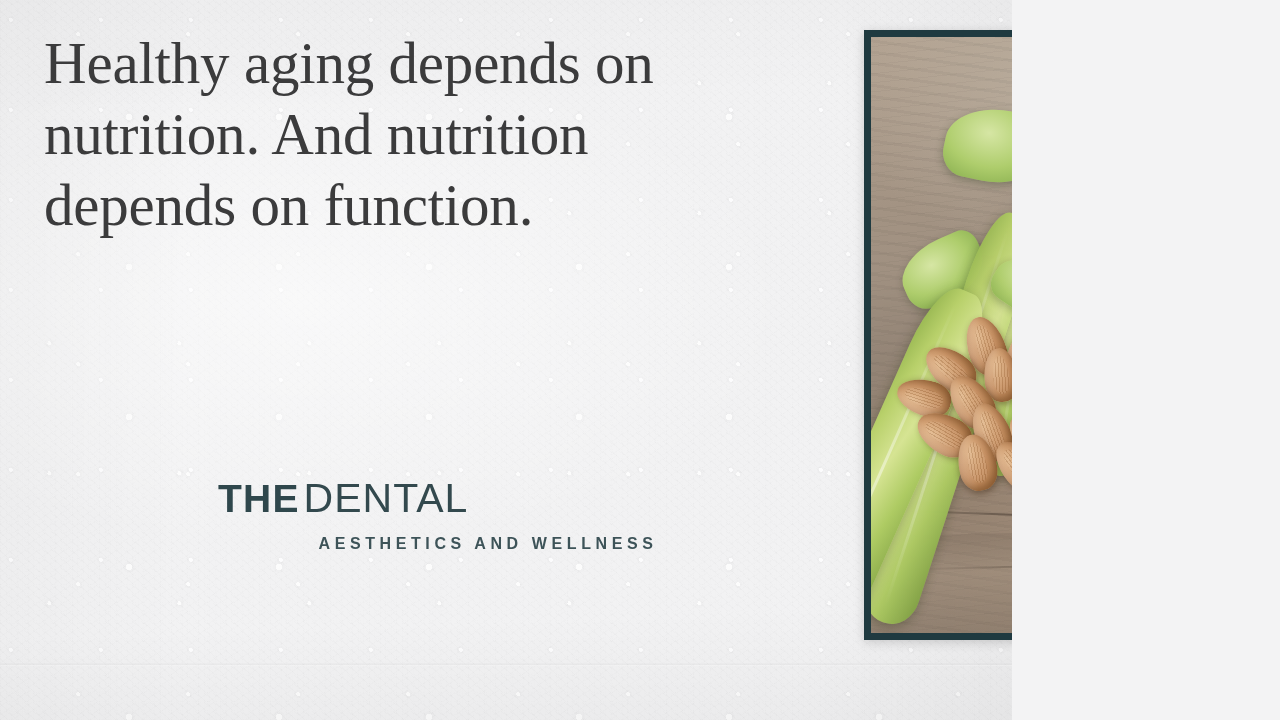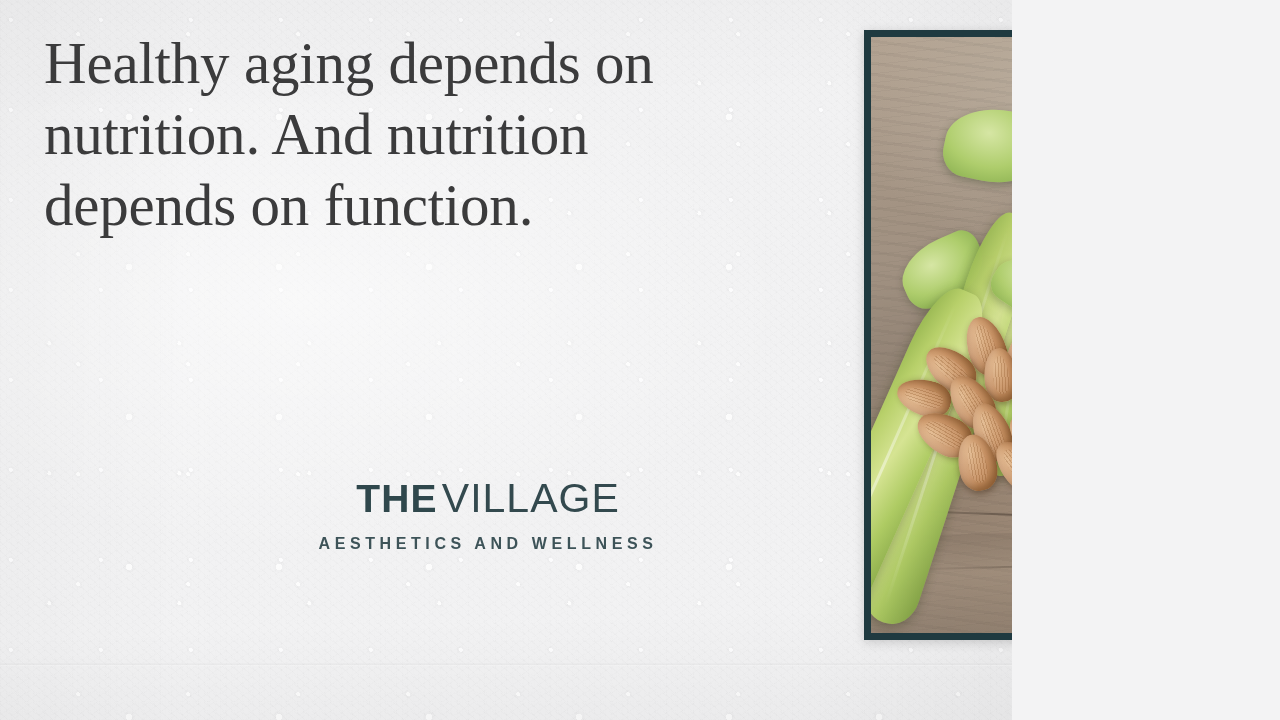--- a/index.html
+++ b/index.html
@@ -81,21 +81,21 @@
     position: absolute;
     left: 218px;
     top: 478px;
     width: 540px;
     text-align: center;
     user-select: none;
   }
   .logo-wordmark {
     display: flex;
     align-items: baseline;
-    justify-content: center;
+    justify-content: flex-start;
     gap: 0;
     font-family: "Liberation Sans", sans-serif;
     color: #2f474c;
     line-height: 1;
   }
   .logo-the {
     font-size: 39px;
     font-weight: 700;
     letter-spacing: 1.2px;
   }
@@ -282,21 +282,21 @@
 
   <div class="paper-texture"></div>
   <div class="paper-shading"></div>
   <div class="paper-crease"></div>
 
   <h1 class="headline">Healthy aging depends on nutrition. And nutrition depends on function.</h1>
 
   <div class="logo">
     <div class="logo-wordmark">
       <span class="logo-the">THE</span>
-      <span class="logo-dental">VILLAGE</span>
+      <span class="logo-dental">DENTAL</span>
     </div>
     <div class="logo-tagline">AESTHETICS AND WELLNESS</div>
   </div>
 
   <div class="photo-frame">
     <div class="photo">
 
       <div class="stone-grain"></div>
       <div class="stone-ledge"></div>
       <div class="stone-crack crack-c"></div>

